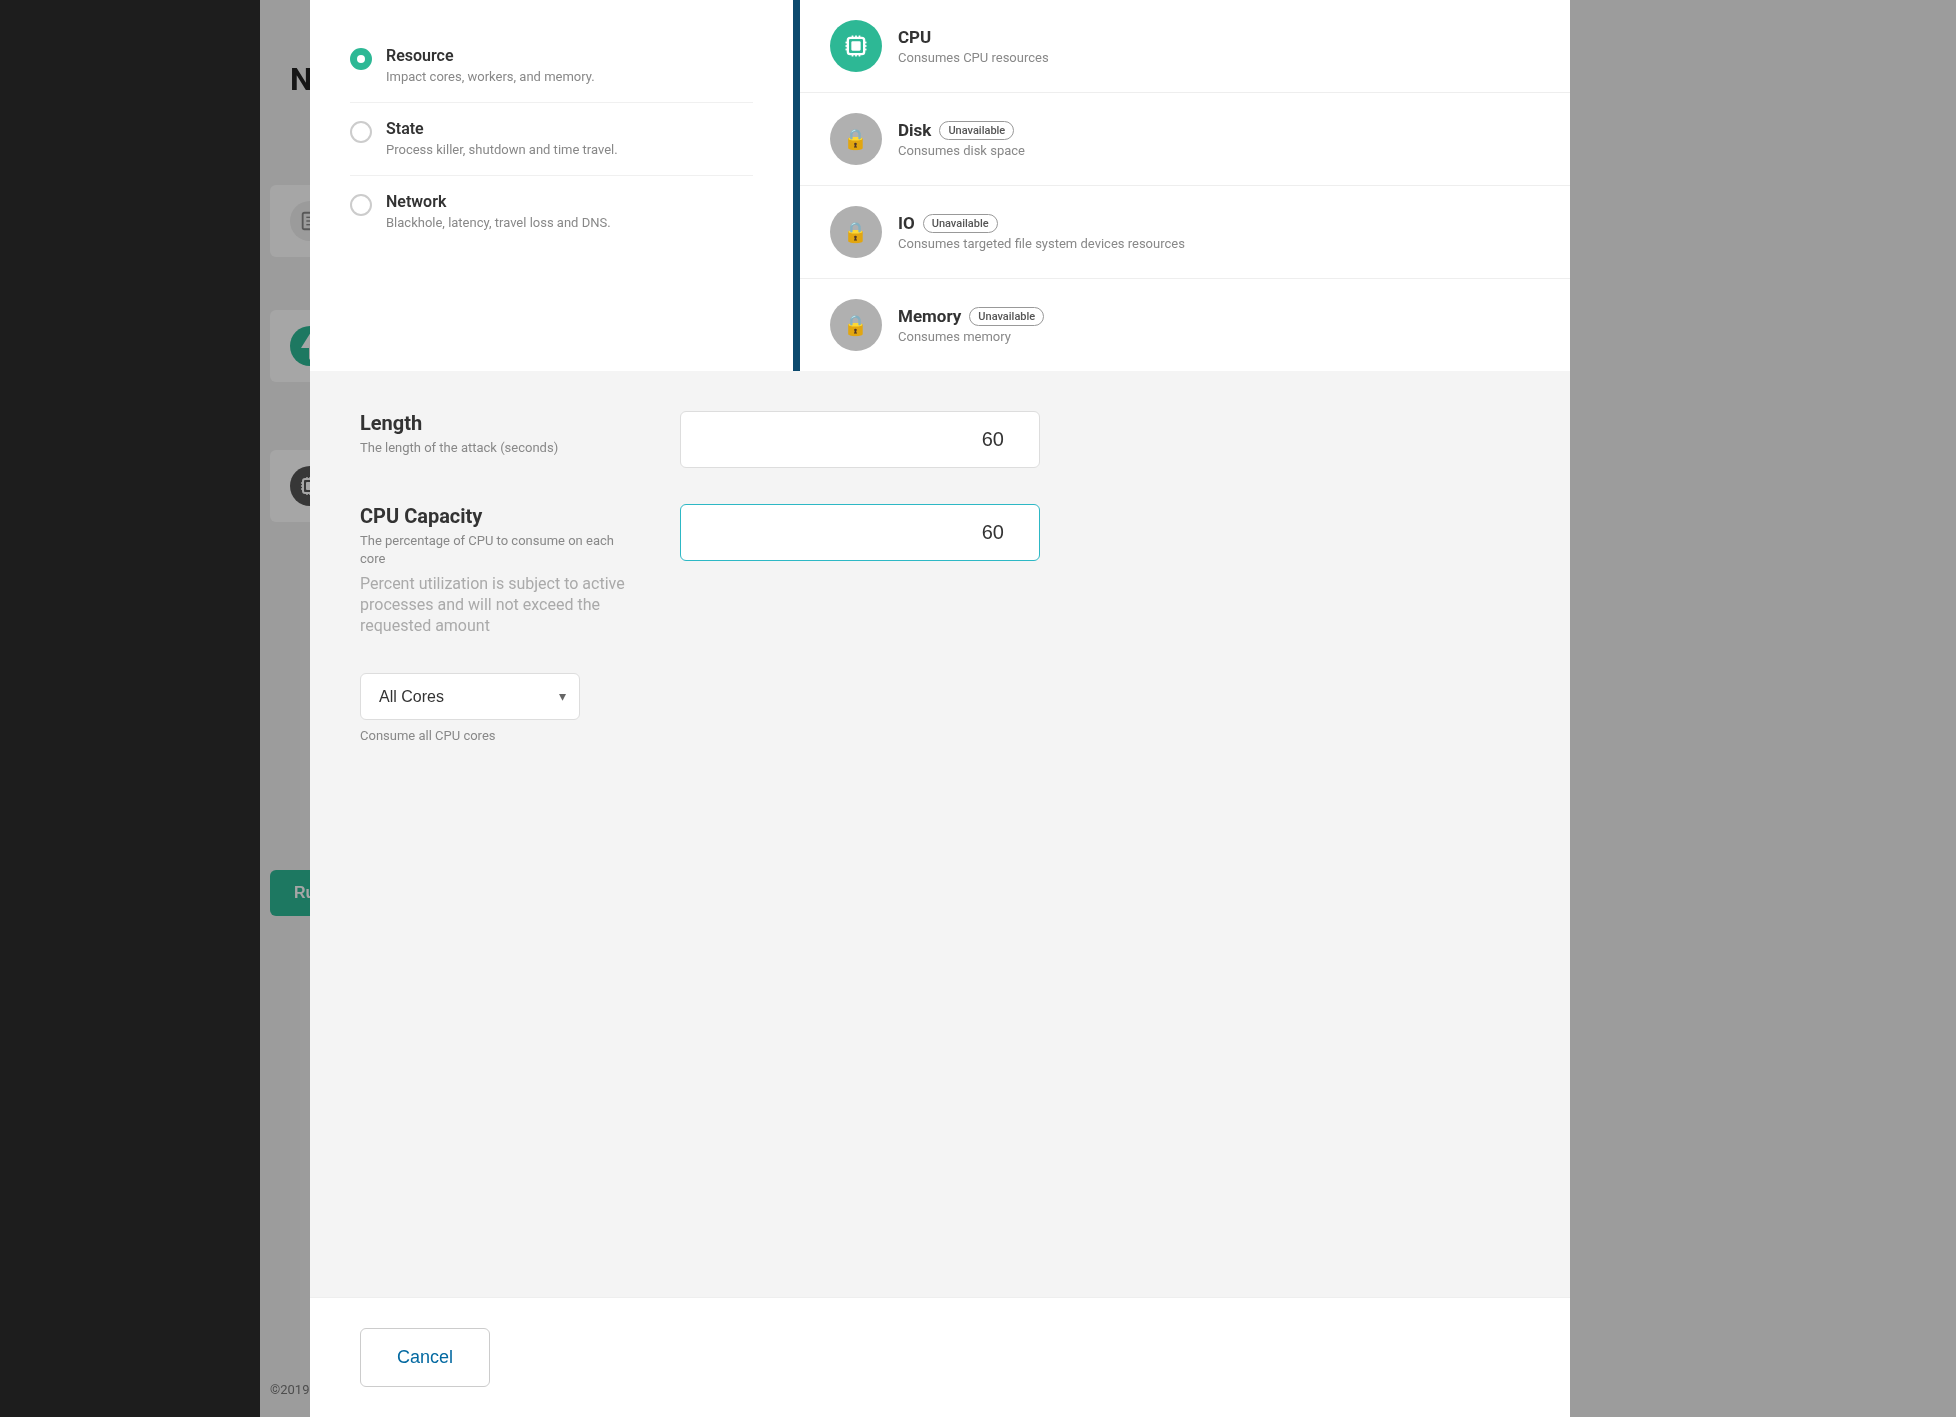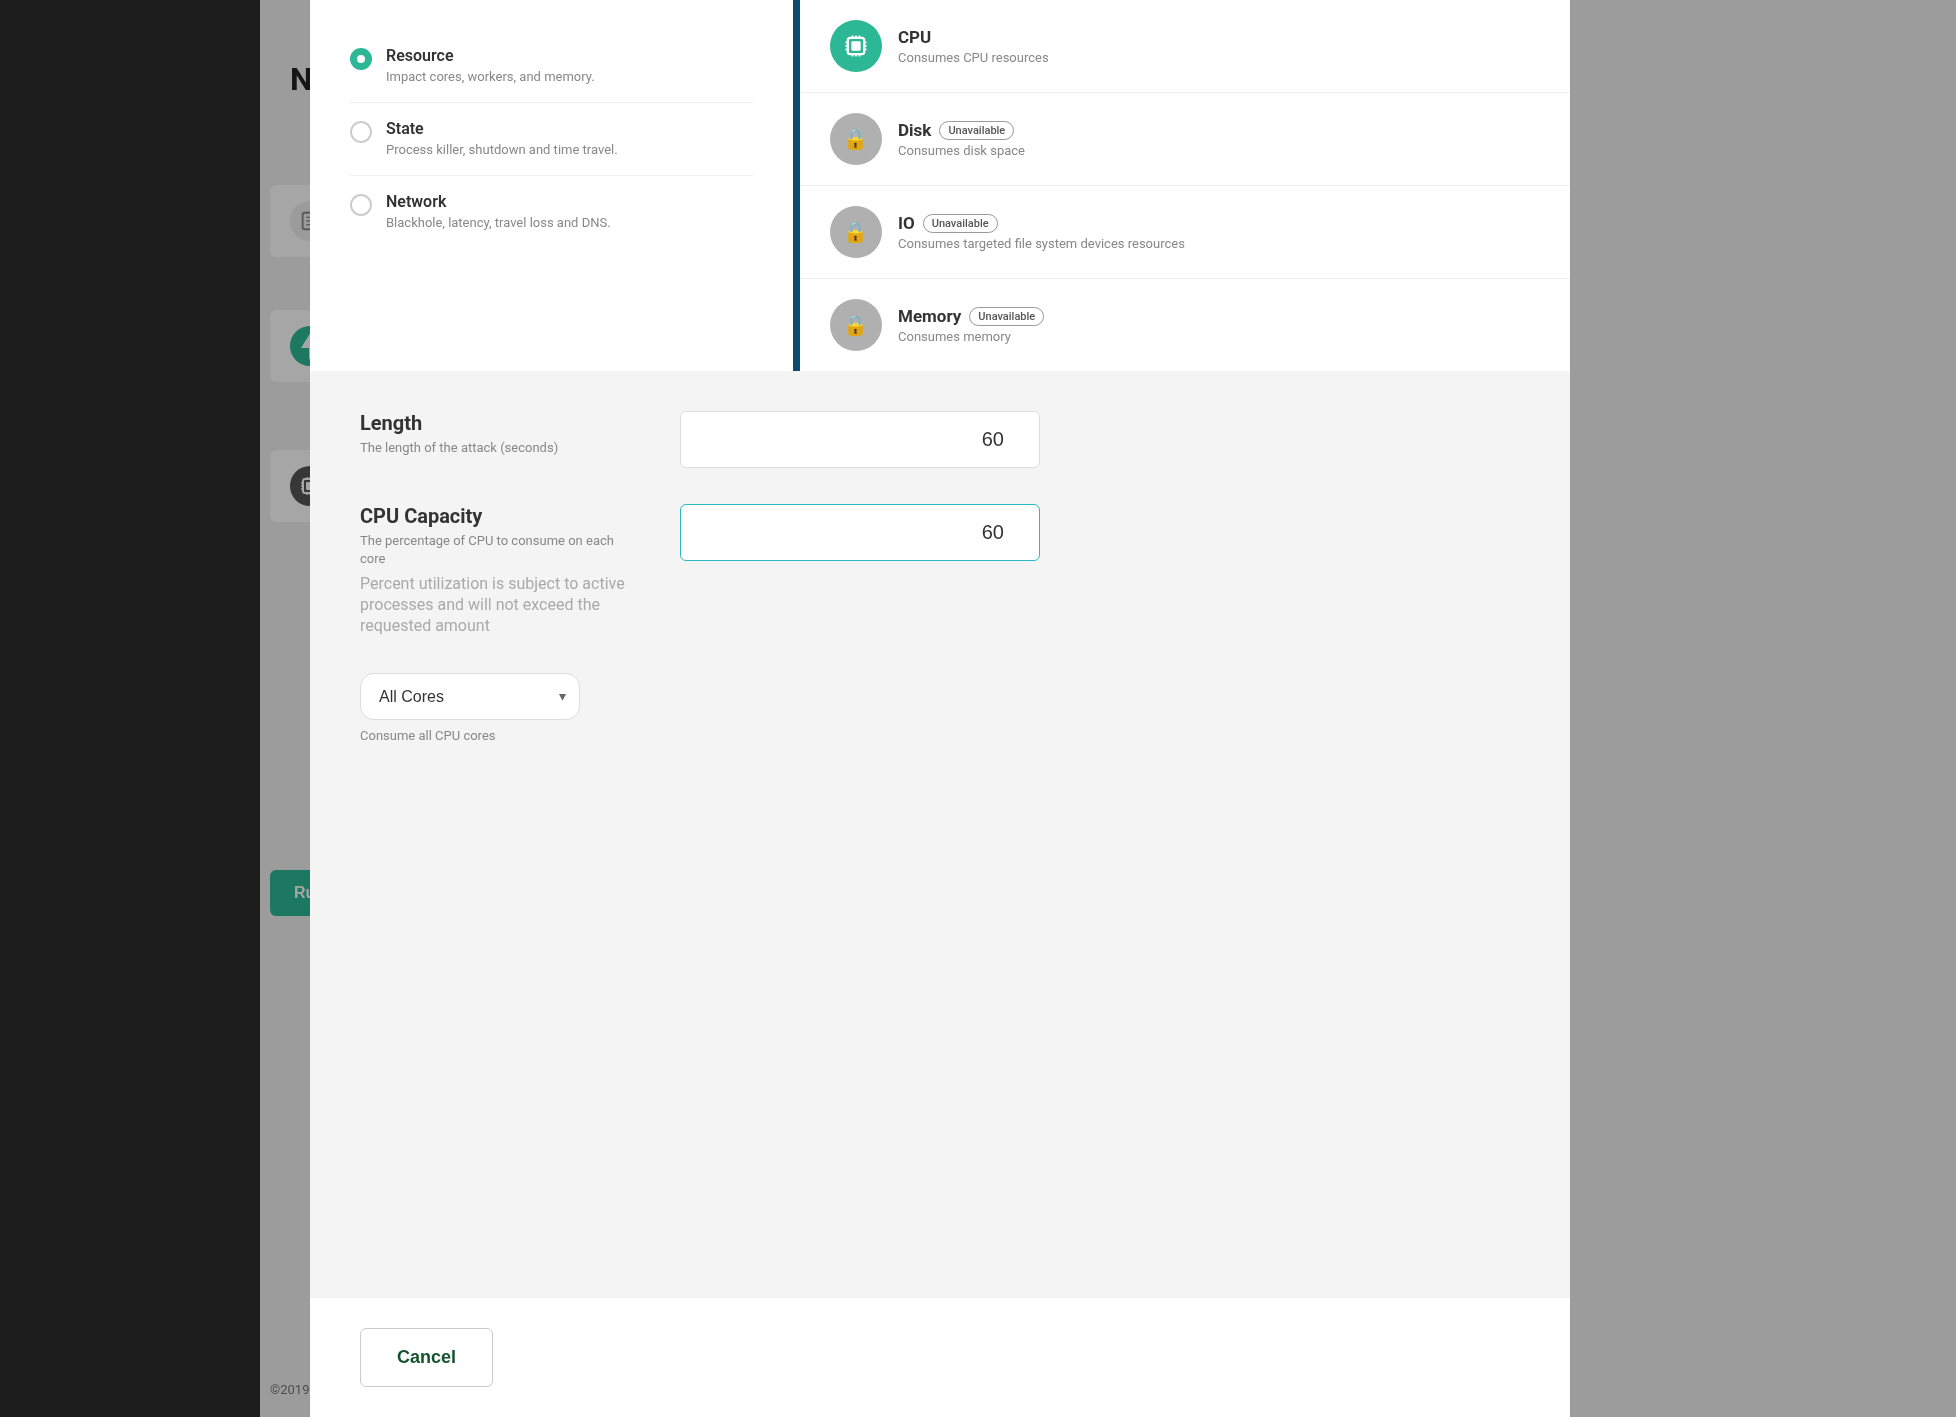--- a/index.html
+++ b/index.html
@@ -290,21 +290,21 @@
     .select-wrapper {
       position: relative;
       display: inline-block;
       width: 220px;
     }
     .select-field {
       width: 100%;
       padding: 14px 44px 14px 18px;
       font-size: 16px;
       border: 1.5px solid #ddd;
-      border-radius: 14px;
+      border-radius: 6px;
       background: white;
       appearance: none;
       color: #333;
       cursor: pointer;
       outline: none;
     }
     .select-chevron {
       position: absolute;
       right: 14px;
       top: 50%;
@@ -336,23 +336,23 @@
       font-size: 18px;
       font-weight: 600;
       padding: 18px 36px;
       border: none;
       border-radius: 6px;
       cursor: pointer;
     }
 
     .btn-cancel {
       background: white;
-      color: #14532d;
+      color: #0369a1;
       font-size: 18px;
-      font-weight: 700;
+      font-weight: 400;
       padding: 18px 36px;
       border: 1.5px solid #ccc;
       border-radius: 6px;
       cursor: pointer;
     }
 
     
     .cpu-icon-svg {
       width: 28px;
       height: 28px;

